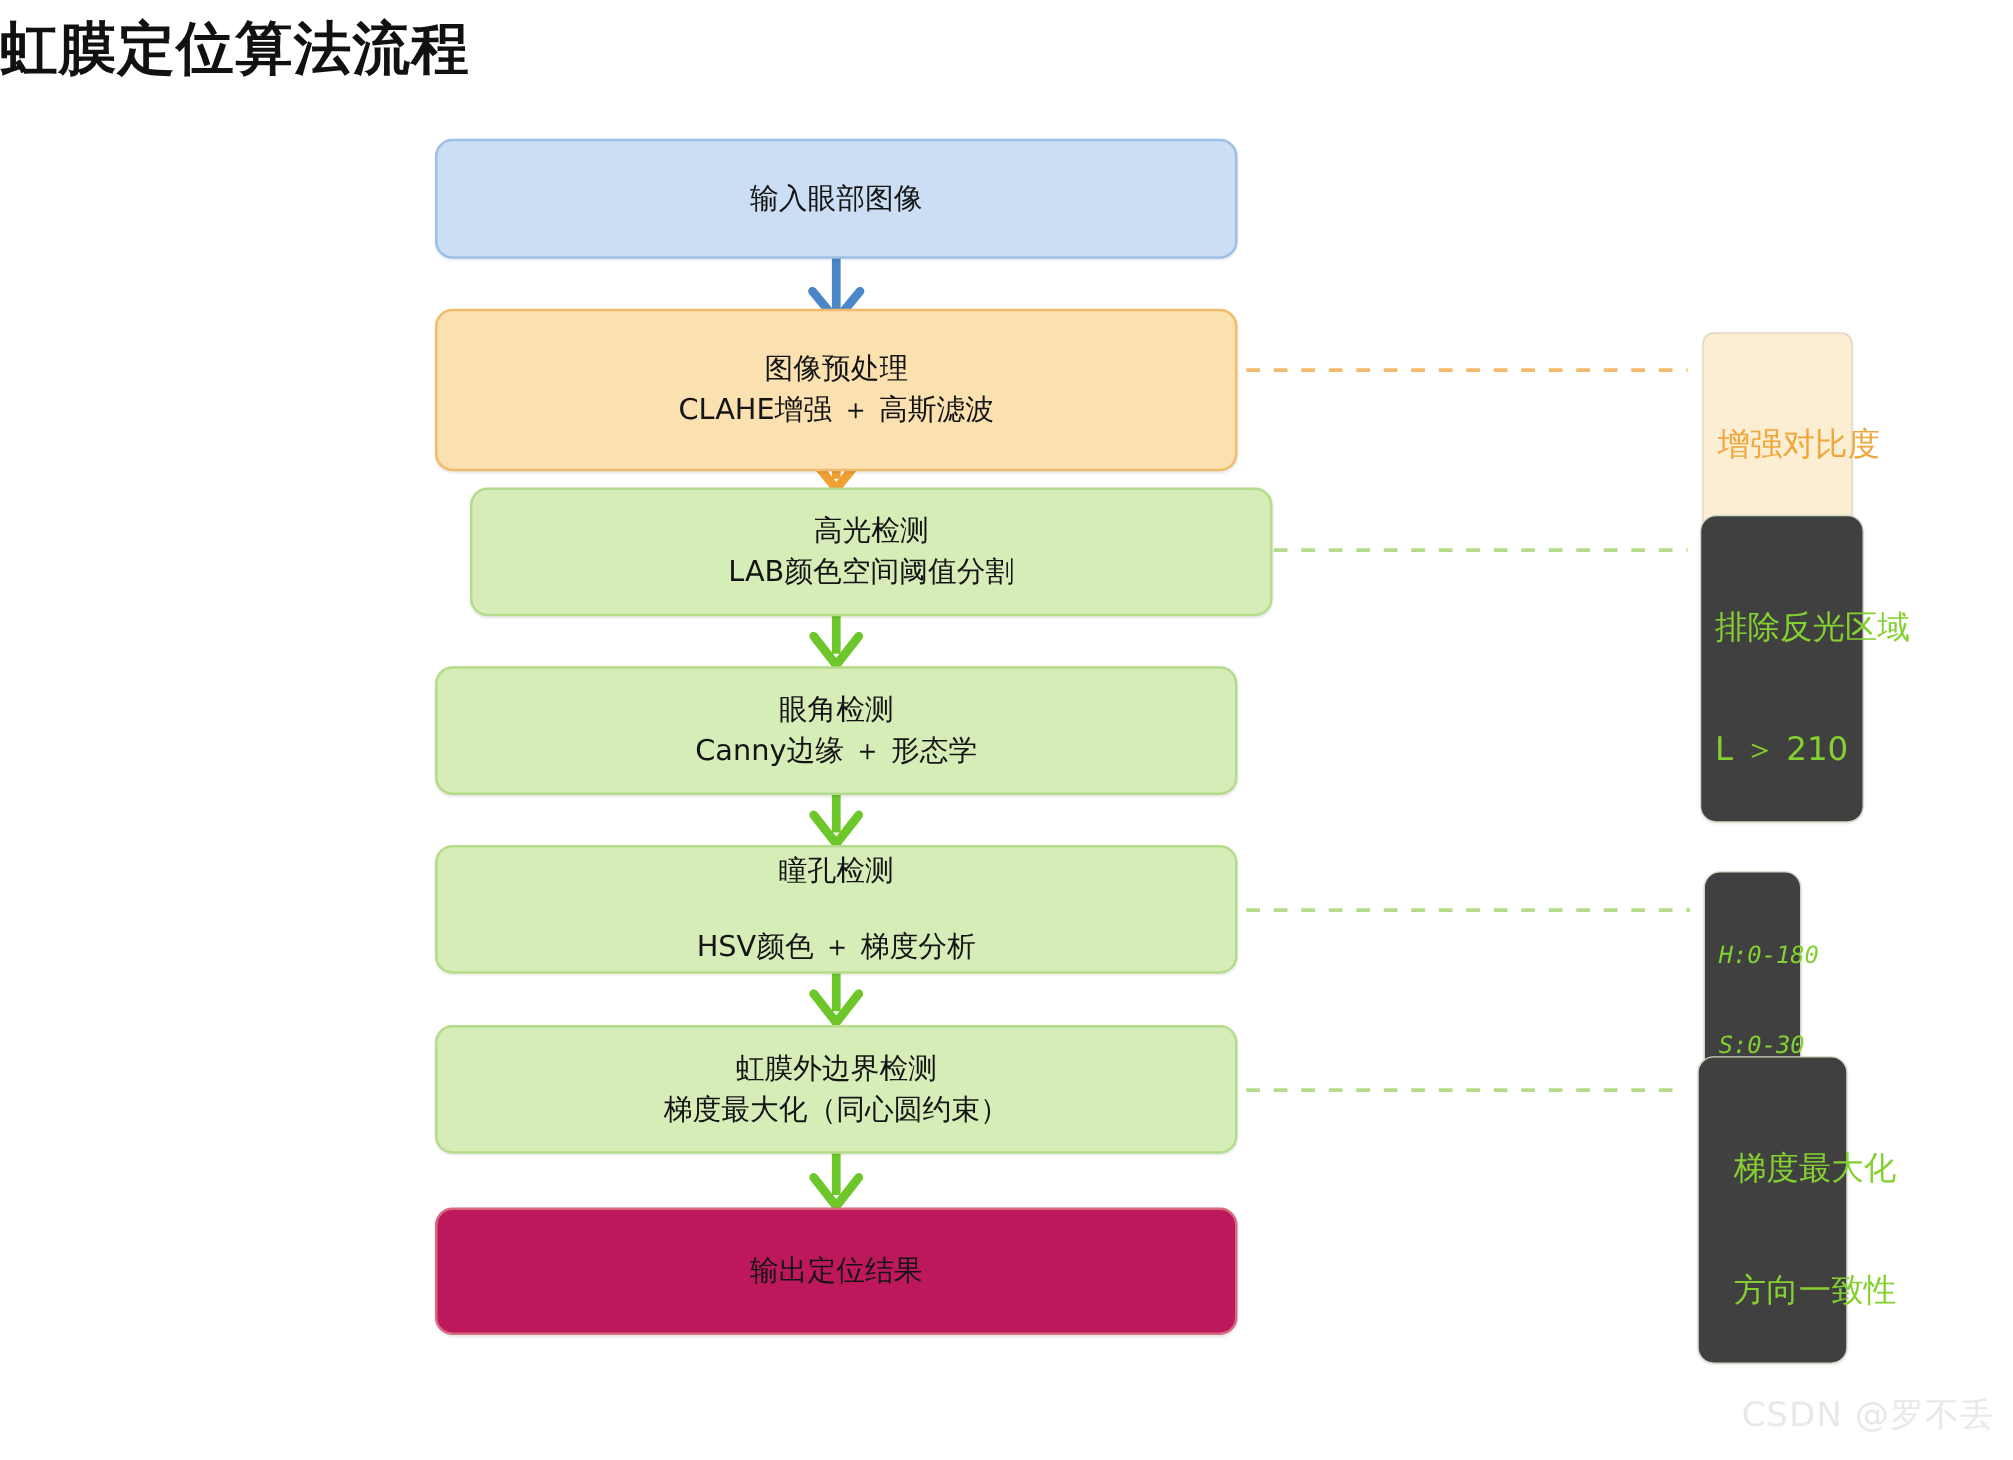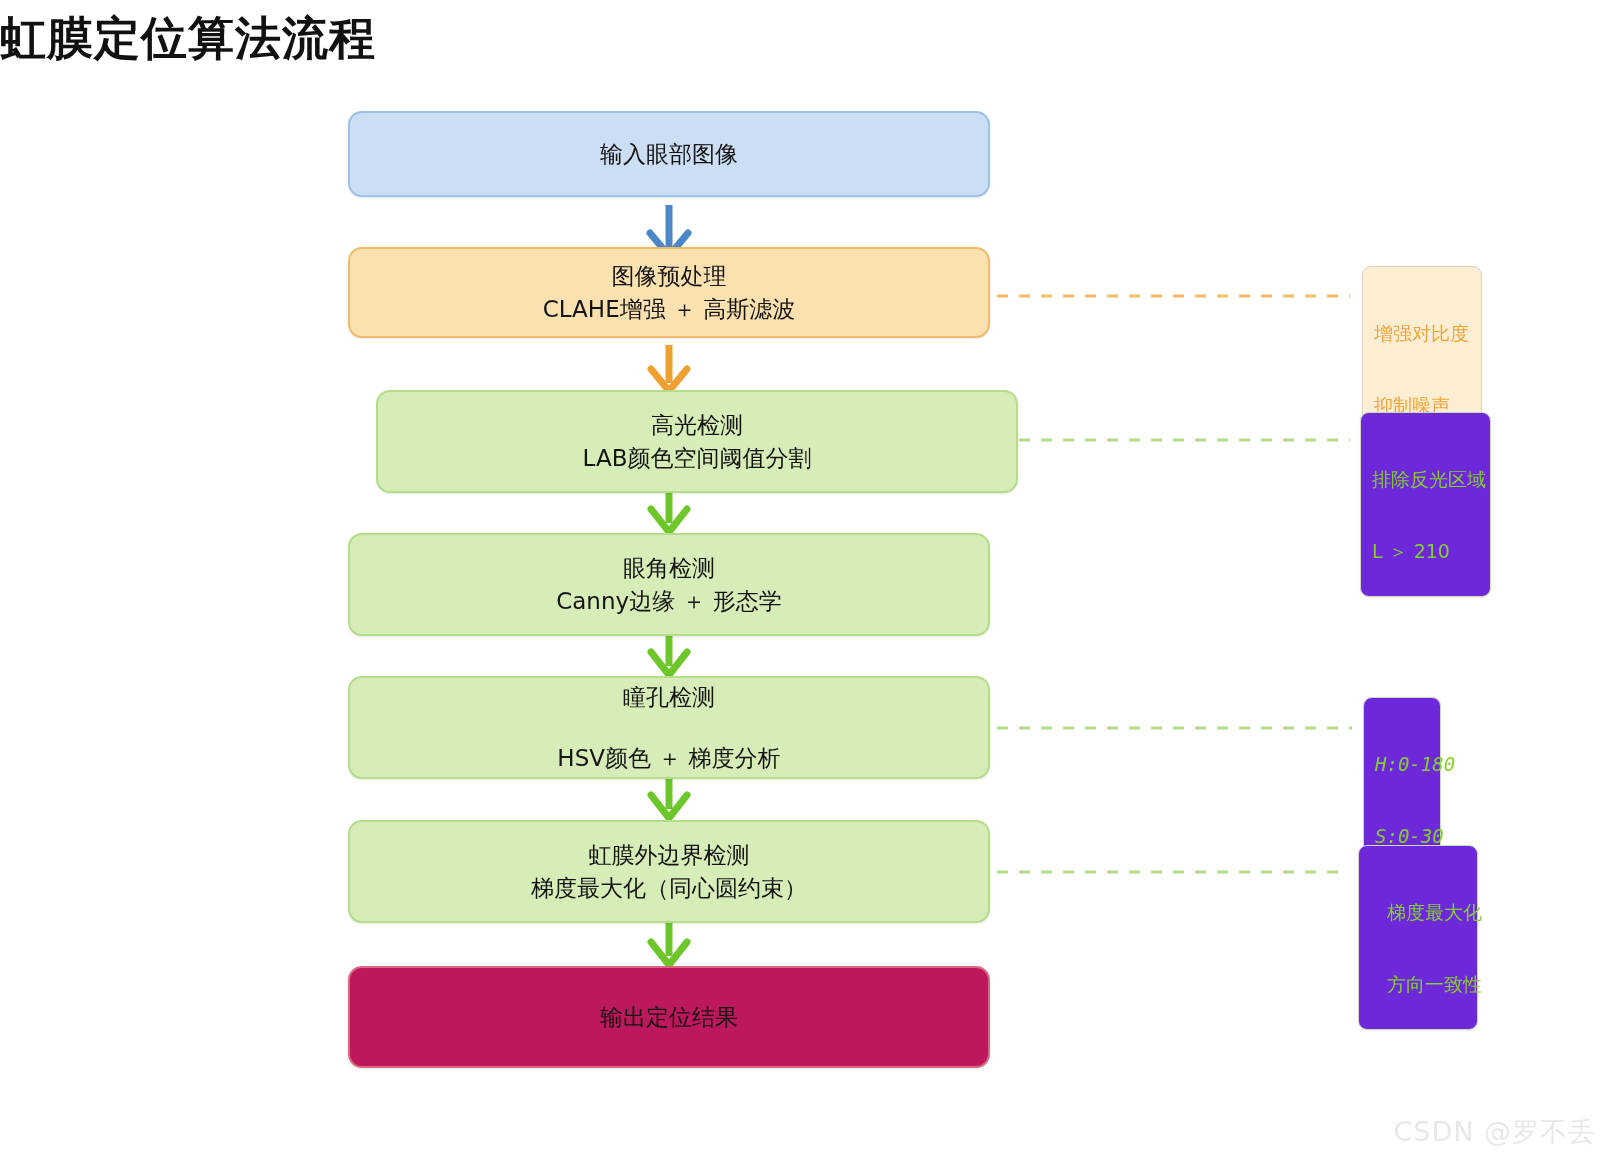--- a/index.html
+++ b/index.html
@@ -67,34 +67,35 @@
   .node.pink   { background: #be185d; border-color: #d9697f; }
 
   
   .note {
     position: absolute;
     box-sizing: border-box;
     border-radius: 9px;
     border-width: 1.5px;
     border-style: solid;
     padding: 7px 11px 8px 11px;
-    font-size: 19px;
+    font-size: 26px;
     line-height: 1.26;
     white-space: pre;
     box-shadow: 0 1px 2px rgba(0,0,0,0.08);
   }
   .note.orange {
     background: #fceed3;
     border-color: #dfd5bd;
     color: #f0a63a;
   }
   .note.green {
-    background: #6d28d9;
+    background: #404040;
     border-color: #cfd9c2;
     color: #84d030;
+    border-radius: 13px;
   }
   .note .nline { display: block; }
   .note.mono { font-family: "DejaVu Sans Mono", "Liberation Mono", monospace; font-size: 19px; font-style: italic; }
 
   
   .watermark {
     position: absolute;
     right: 14px;
     bottom: 18px;
     font-size: 27px;
@@ -140,25 +141,25 @@
   </g>
 
   <line x1="975" y1="296" x2="1350" y2="296" stroke="#f2bb6b" stroke-width="3" stroke-dasharray="11 11"></line>
   <line x1="975" y1="440" x2="1350" y2="440" stroke="#b5dc8b" stroke-width="3" stroke-dasharray="11 11"></line>
   <line x1="975" y1="728" x2="1352" y2="728" stroke="#b5dc8b" stroke-width="3" stroke-dasharray="11 11"></line>
   <line x1="975" y1="872" x2="1348" y2="872" stroke="#b5dc8b" stroke-width="3" stroke-dasharray="11 11"></line>
 </svg>
 
 <div class="title">虹膜定位算法流程</div>
 
-<div class="node blue single" style="left:348px; top:111px; width:642px; height:86px;">
+<div class="node blue single" style="left:348px; top:111px; width:642px; height:96px;">
   <span class="line1">输入眼部图像</span>
 </div>
 
-<div class="node orange" style="left:348px; top:247px; width:642px; height:91px;">
+<div class="node orange" style="left:348px; top:247px; width:642px; height:130px;">
   <span class="line1">图像预处理</span>
   <span class="line2">CLAHE增强 ＋ 高斯滤波</span>
 </div>
 
 <div class="node green" style="left:348px; top:390px; width:642px; height:103px;margin-left:28px;">
   <span class="line1">高光检测</span>
   <span class="line2">LAB颜色空间阈值分割</span>
 </div>
 
 <div class="node green" style="left:348px; top:533px; width:642px; height:103px;">

